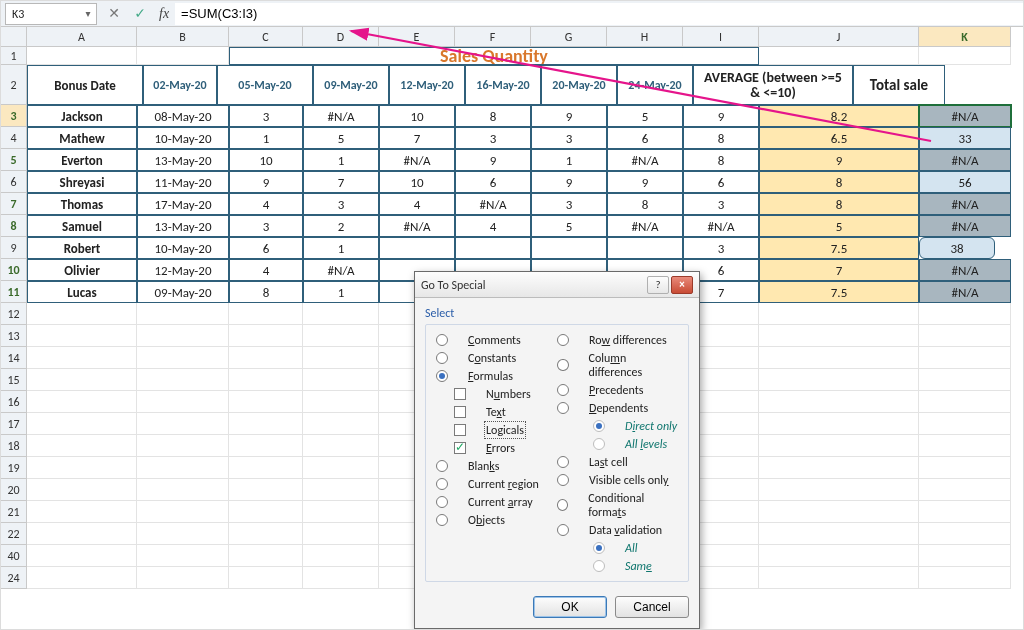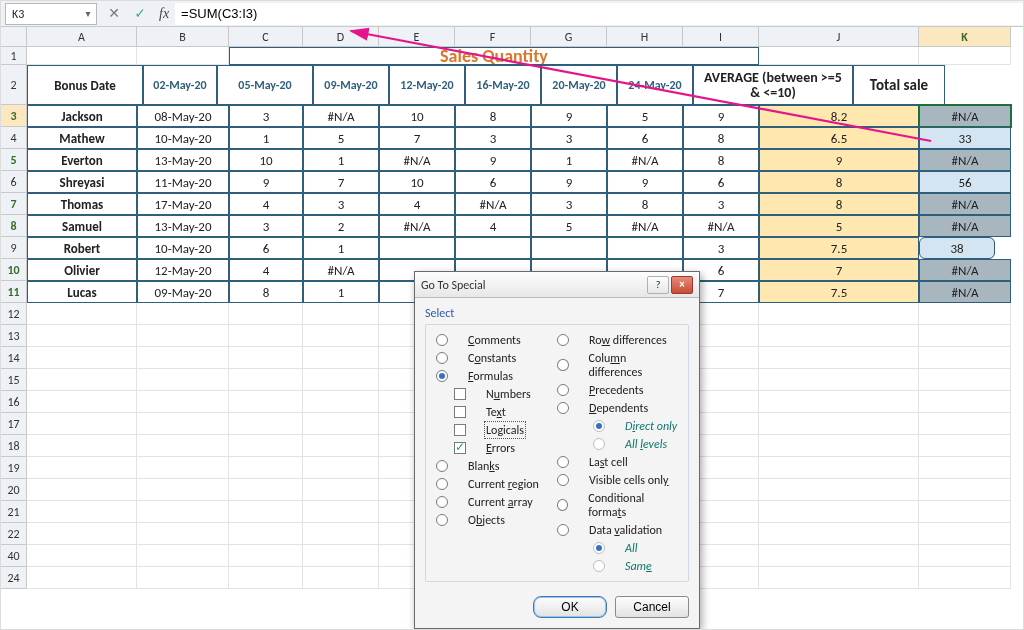--- a/index.html
+++ b/index.html
@@ -59,21 +59,21 @@
   .radio { border-radius: 50%; position: relative; }
   .radio.on::after { content: ""; position: absolute; left: 2px; top: 2px; width: 6px; height: 6px; background: #3a70c0; border-radius: 50%; }
   .chk { position: relative; }
   .chk.on::after { content: "✓"; position: absolute; left: 0; top: -3px; font-size: 12px; color: #2a6; }
   .opt .txt u { text-decoration: underline; }
   .opt.disabled .txt { color: #0f766e; font-style: italic; }
   .opt.disabled .radio, .opt.disabled .chk { border-color: #bdbdbd; }
   .opt.focus .txt { outline: 1px dotted #555; outline-offset: 1px; }
   .dlg-btns { display: flex; justify-content: flex-end; gap: 8px; padding: 8px 10px 10px; }
   .btn { min-width: 74px; height: 22px; border: 1px solid #8a8a8a; background: linear-gradient(#fdfdfd,#e2e2e2); border-radius: 3px; font-size: 12px; }
-  .btn.primary { border-color: #3b79b7; box-shadow: 0 0 0 1px #9cc3e8 inset; border-radius: 8px; }
+  .btn.primary { border-color: #3b79b7; box-shadow: 0 0 0 1px #9cc3e8 inset; }
 
   
   .arrow-svg { position: absolute; left: 0; top: 0; pointer-events: none; }
 </style>
 </head>
 <body>
 
 <div id="app">
   <div class="formula-bar">
     <div class="name-box">

